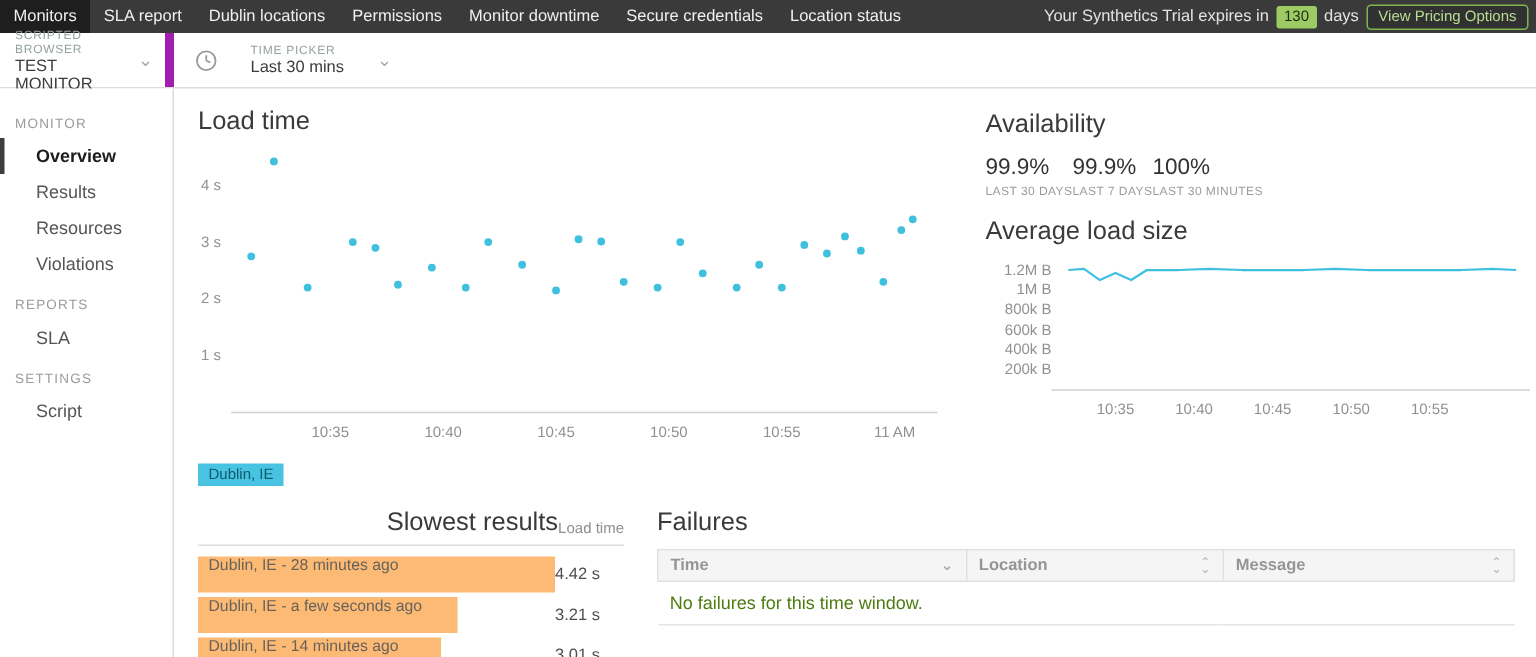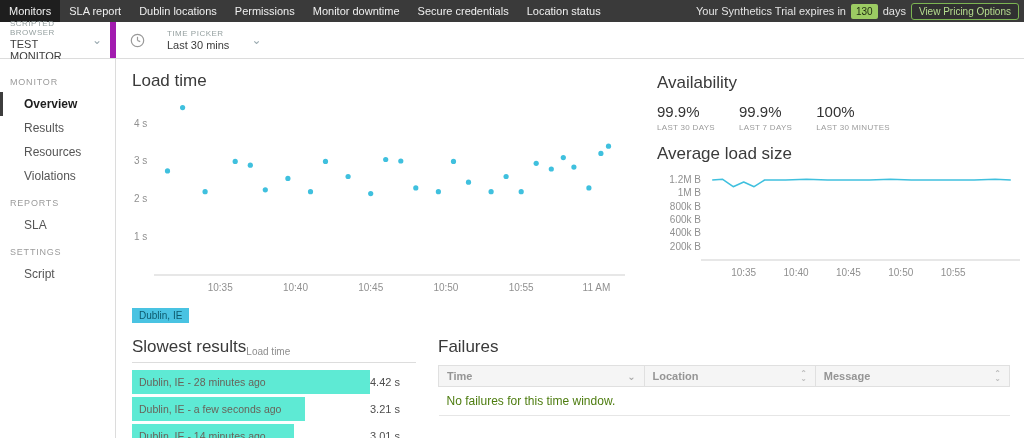--- a/index.html
+++ b/index.html
@@ -32,31 +32,31 @@
   .side-item.active{font-weight:bold;color:#1d1d1d;border-left-color:#3d3d3d}
 
   main{flex:1;padding:12px 14px 0 16px;overflow:hidden}
   h2{font-size:17px;font-weight:400;color:#3a3a3a}
 
   .top-grid{display:flex;gap:30px}
   .col-load{width:505px}
   .col-right{flex:1;padding-top:2px}
   .legend-chip{display:inline-block;background:#49c3e2;color:#0d5a6d;font-size:10px;padding:2px 7px;margin-top:2px}
 
-  .stats{display:flex;gap:24px;margin:10px 0 12px}
+  .stats{display:flex;margin:10px 0 12px}
   .stat-value{font-size:15px;color:#333}
   .stat-label{font-size:8px;color:#9b9b9b;margin-top:3px;letter-spacing:.3px}
 
   .bottom-grid{display:flex;gap:22px;margin-top:14px}
   .col-slowest{width:284px}
-  .slow-head{display:flex;justify-content:flex-start;align-items:flex-end;border-bottom:1px solid #ddd;padding-bottom:5px;margin-bottom:7px}
+  .slow-head{display:flex;justify-content:flex-end;align-items:flex-end;border-bottom:1px solid #ddd;padding-bottom:5px;margin-bottom:7px}
   .col-label{font-size:10px;color:#8e8e8e}
   .slow-row{display:flex;align-items:center;height:24px;margin-bottom:3px}
   .slow-track{flex:1;height:24px;position:relative}
-  .slow-bar{height:24px;background:#5eead4;display:flex;align-items:center;padding:0 7px;font-size:10.5px;color:#68635a;white-space:nowrap;overflow:hidden}
+  .slow-bar{height:24px;background:#fdba74;display:flex;align-items:flex-start;padding:0 7px;font-size:10.5px;color:#68635a;white-space:nowrap;overflow:hidden}
   .slow-val{width:46px;text-align:left;font-size:11px;color:#4e4e4e}
 
   .col-failures{flex:1}
   .failures-table{width:100%;border-collapse:collapse;margin-top:8px}
   .failures-table th{border:1px solid #e0e0e0;background:#f5f5f5;font-weight:700;color:#959595;font-size:11px;text-align:left;padding:4px 8px;cursor:pointer}
   .th-inner{display:flex;justify-content:space-between;align-items:center}
   .sort-single{font-size:10px;color:#aaa}
   .sort-double{display:flex;flex-direction:column;font-size:8px;line-height:5px;color:#bbb;text-align:center}
   .failures-table td{border-bottom:1px solid #e6e6e6;font-size:12px;color:#4d7c0f;padding:7px 8px;background:#fff}
 

